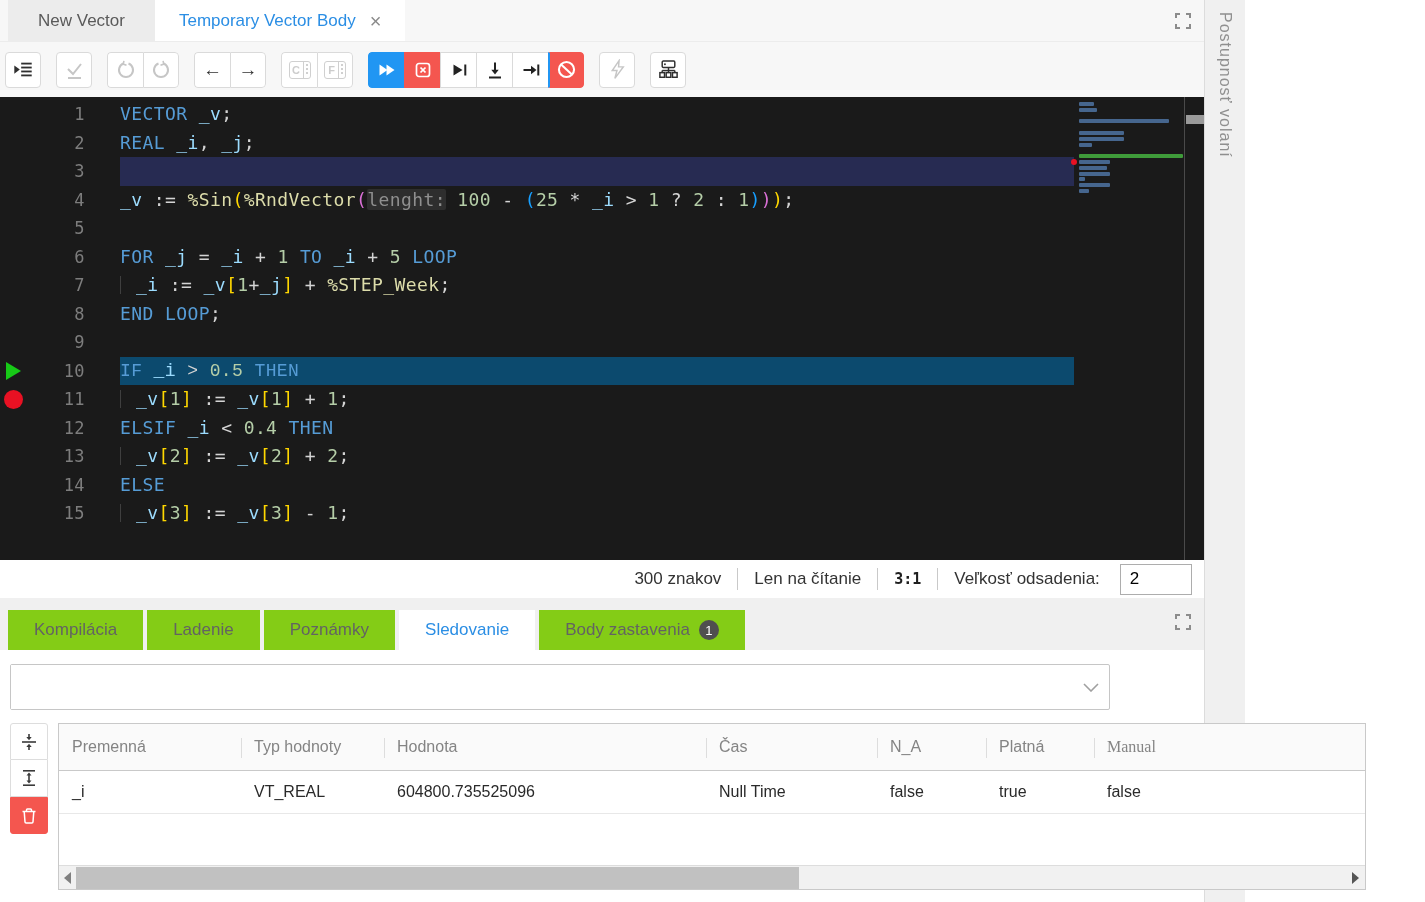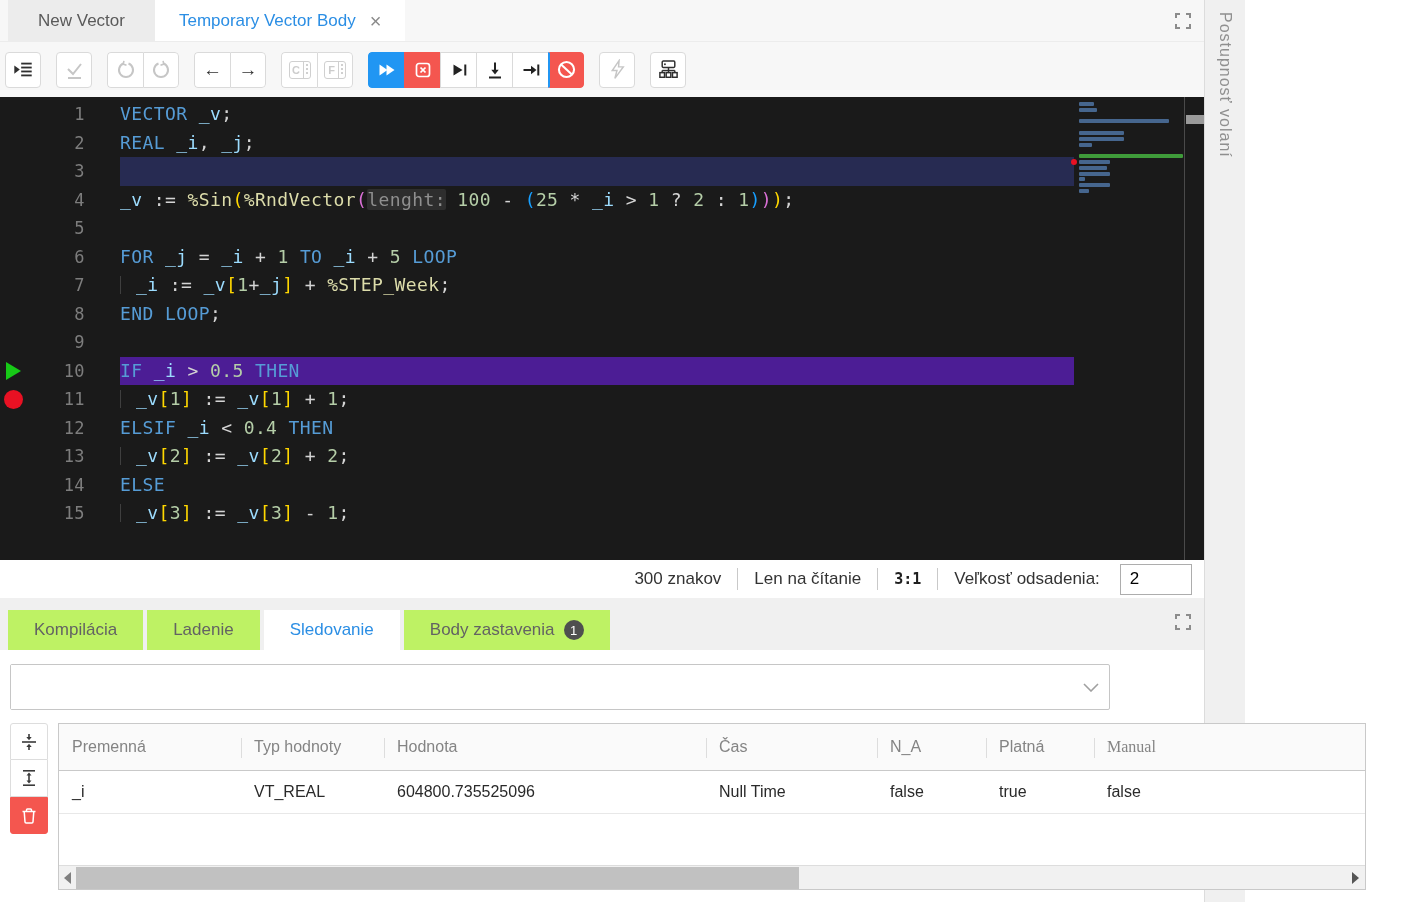--- a/index.html
+++ b/index.html
@@ -32,21 +32,21 @@
   .cf-box .dots::before { content:""; position:absolute; left:2px; top:2px; width:2px; height:2px; background:#d0d0d0; box-shadow:0 4px 0 #d0d0d0, 0 8px 0 #d0d0d0; }
 
   
   .editor { height:463px; background:#1a1a1a; position:relative; font-family:"DejaVu Sans Mono",monospace; overflow:hidden; }
   .ed-lines { padding-top:3px; }
   .ed-line { display:flex; height:28.5px; line-height:28.5px; font-size:18px; letter-spacing:0.4px; white-space:pre; }
   .ed-margin { width:30px; position:relative; flex:none; }
   .ed-num { width:55px; flex:none; text-align:right; color:#7d7d7d; font-size:17px; }
   .ed-code { flex:1; margin-left:35px; margin-right:130px; color:#d4d4d4; }
   .ed-line.sel .ed-code { background:#272b52; }
-  .ed-line.run .ed-code { background:#4c1d95; }
+  .ed-line.run .ed-code { background:#0c4a6e;font-family:Liberation Mono, monospace; }
   .run-arrow { position:absolute; left:6px; top:5px; width:0; height:0; border-left:15px solid #17c917; border-top:9px solid transparent; border-bottom:9px solid transparent; }
   .bp-dot { position:absolute; left:4px; top:5px; width:19px; height:19px; border-radius:50%; background:#e81123; }
   .guide { display:inline-block; width:16px; height:18px; border-left:1px solid #3f3f3f; margin-bottom:-3px; }
   .tok-kw { color:#569cd6; } .tok-id { color:#9cdcfe; } .tok-fn { color:#dcdcaa; }
   .tok-num { color:#b5cea8; } .tok-pt { color:#d4d4d4; }
   .tok-b1 { color:#ffd700; } .tok-b2 { color:#da70d6; } .tok-b3 { color:#179fff; }
   .tok-hint { color:#8f8f8f; background:#2e2e2e; border-radius:2px; }
   .minimap { position:absolute; top:2px; right:21px; width:104px; height:456px; }
   .mm-bar { position:absolute; height:4px; border-radius:1px; }
   .mm-dot { position:absolute; width:6px; height:6px; border-radius:50%; background:#e81123; left:-8px; }
@@ -56,21 +56,21 @@
   
   .statusbar { height:38px; background:#fff; display:flex; align-items:center; justify-content:flex-end; font-size:17px; color:#333; }
   .sb-item { padding:0 16px; }
   .sb-sep { width:1px; height:22px; background:#c9c9c9; }
   .sb-pos { font-family:"DejaVu Sans Mono",monospace; font-size:15px; font-weight:bold; color:#1e1e1e; }
   .sb-input { width:72px; height:31px; border:1px solid #adadad; font-size:17px; padding-left:9px; margin-left:4px; margin-right:12px; font-family:"Liberation Sans",sans-serif; }
 
   
   .paneltop { background:#f0f0f0; padding-top:12px; position:relative; }
   .ptabs { height:40px; display:flex; padding-left:8px; gap:4px; }
-  .ptab { padding:0 26px; display:flex; align-items:center; font-size:17px; color:#636363; background:#bef264; }
+  .ptab { padding:0 26px; display:flex; align-items:center; font-size:17px; color:#636363; background:#84cc16; }
   .ptab.active { background:#fff; color:#2b8ee4; }
   .badge { display:inline-flex; width:20px; height:20px; border-radius:50%; background:#4f4f4f; color:#fff; font-size:13px; align-items:center; justify-content:center; margin-left:9px; }
   .paneltop .fs-btn { top:15px; }
 
   
   .watch { flex:1; background:#fff; position:relative; }
   .combo { position:absolute; left:10px; top:14px; width:1100px; height:46px; border:1px solid #c6c6c6; border-radius:2px; display:flex; align-items:center; }
   .combo input { flex:1; border:none; outline:none; height:100%; font-size:17px; padding:0 12px; font-family:"Liberation Sans",sans-serif; }
   .combo .chev { width:36px; display:flex; justify-content:center; }
   .add-btn { position:absolute; left:1113px; top:14px; width:252px; height:46px; background:#f5f5f5; border:1px solid #e2e2e2; border-radius:2px; color:#b5b5b5; font-size:17px; display:flex; align-items:center; justify-content:center; }
@@ -289,20 +289,23 @@
     </div>
 
     <div class="paneltop">
       <div class="ptabs">
         <div class="ptab">
             <span>Kompilácia</span>
           </div>
         <div class="ptab">
             <span>Ladenie</span>
           </div>
+        <div class="ptab">
+            <span>Poznámky</span>
+          </div>
         <div class="ptab active">
             <span>Sledovanie</span>
           </div>
         <div class="ptab">
           <span>Body zastavenia</span>
           <span class="badge">1</span>
         </div>
       </div>
       <div class="fs-btn">
         <svg width="16" height="16" viewBox="0 0 16 16" fill="none" stroke="#8c8c8c" stroke-width="2">

